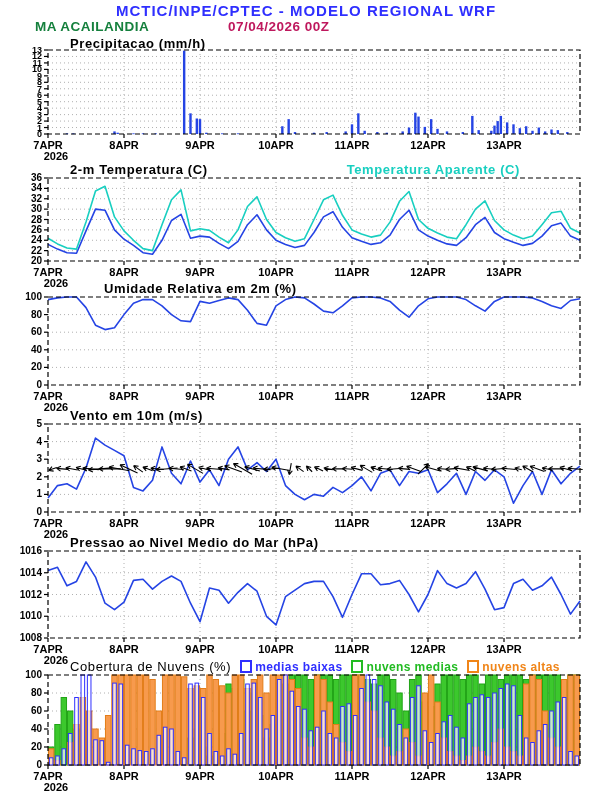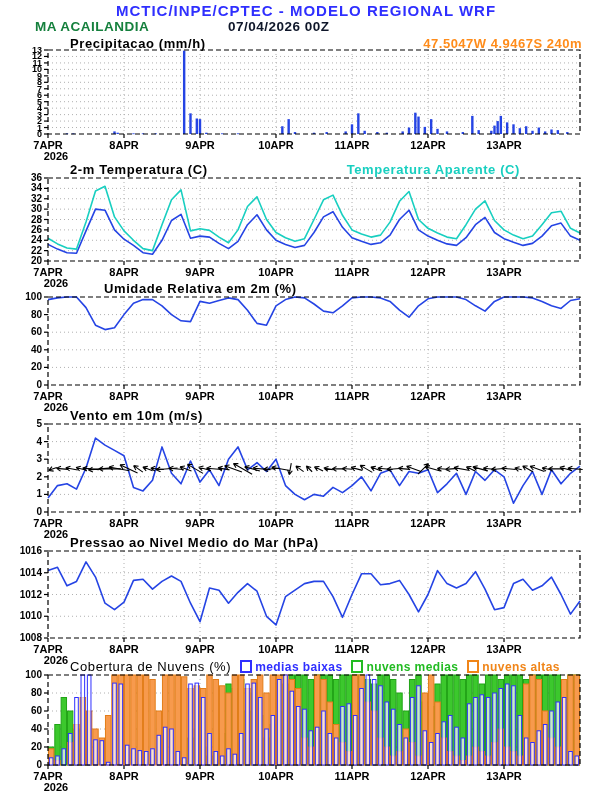--- a/index.html
+++ b/index.html
@@ -19,22 +19,21 @@
   .lg-item{display:flex;align-items:center;gap:3px;font-size:12px;font-weight:bold;letter-spacing:0.4px;}
   .swatch{width:8px;height:9px;background:#fff;border:2px solid #000;display:inline-block;}
   svg{position:absolute;top:0;left:0;}
 </style>
 </head>
 <body>
 
 <div class="page">
   <div class="hdr1" style="color: rgb(47, 47, 255);">MCTIC/INPE/CPTEC - MODELO REGIONAL WRF</div>
   <div class="hdr2-station" style="color: #15803d;">MA ACAILANDIA</div>
-  <div class="hdr2-run" style="color: #0f172a; text-align: right;">07/04/2026 00Z</div>
-  <div class="coords" style="color: rgb(255, 140, 26);">47.5047W 4.9467S 240m</div>
+  <div class="hdr2-run" style="color: #be185d; text-align: right;">07/04/2026 00Z</div>
 
   <div class="ptitle" style="top:36px;">Precipitacao (mm/h)</div>
   <div class="ptitle" style="top:162px;">2-m Temperatura (C)</div>
   <div class="legend-cyan" style="color: rgb(24, 207, 192);">Temperatura Aparente (C)</div>
   <div class="ptitle" style="top:281px;margin-left:34px;">Umidade Relativa em 2m (%)</div>
   <div class="ptitle" style="top:408px;">Vento em 10m (m/s)</div>
   <div class="ptitle" style="top:535px;">Pressao ao Nivel Medio do Mar (hPa)</div>
 
   <div class="cloud-row">
     <span class="cloud-title">Cobertura de Nuvens (%)</span>

